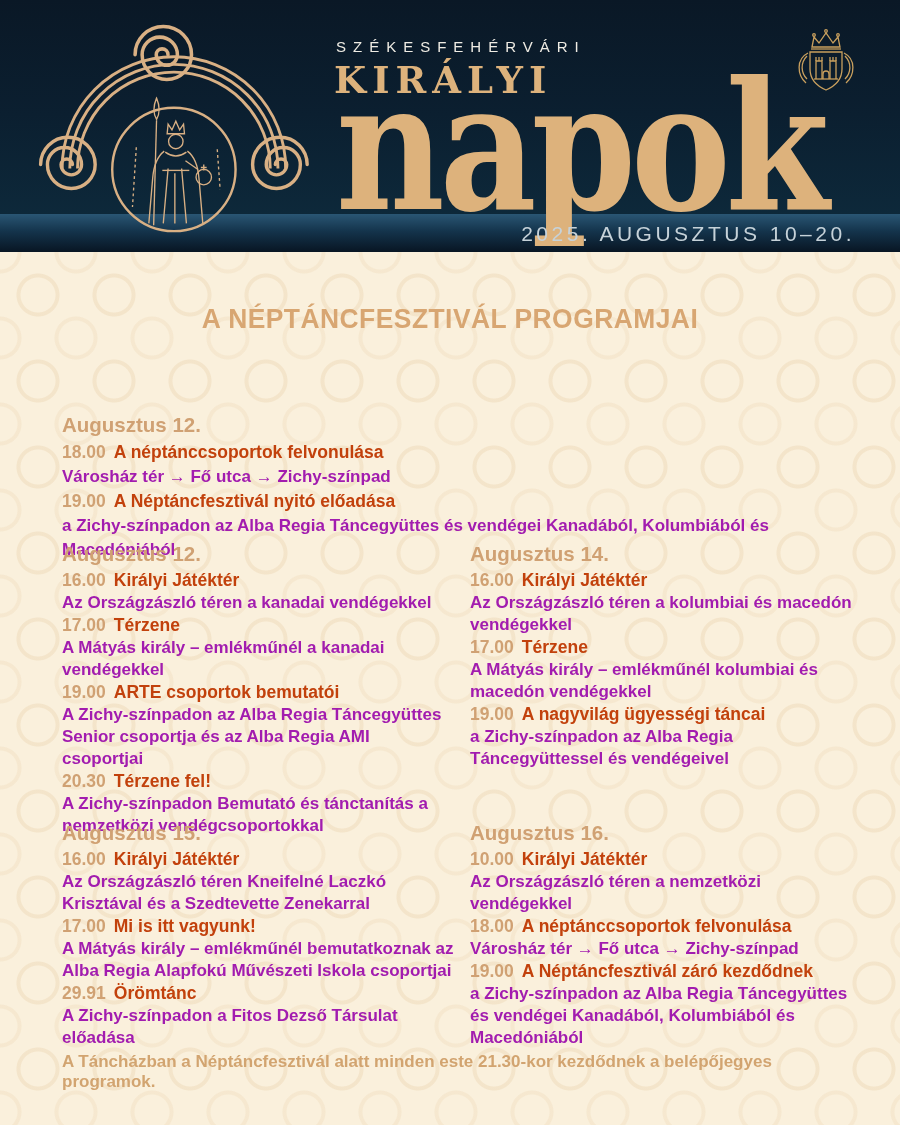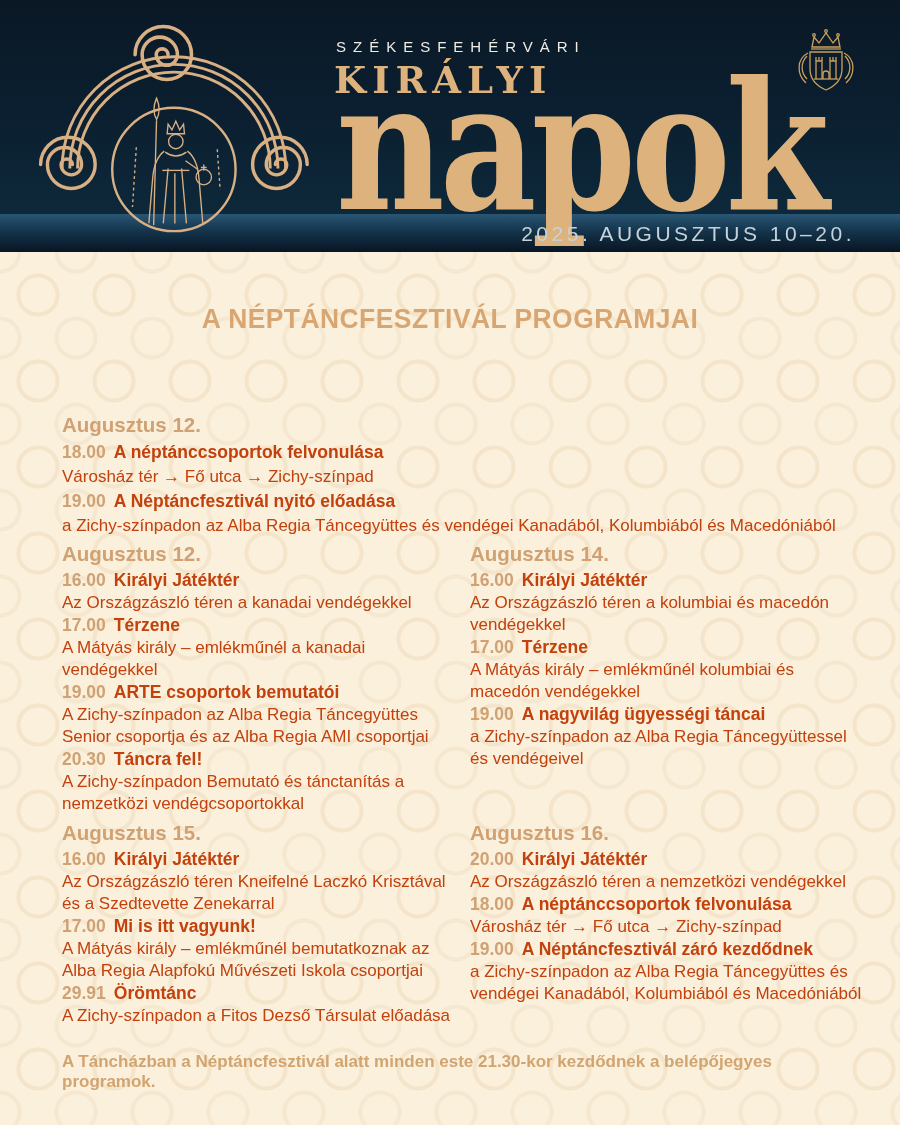--- a/index.html
+++ b/index.html
@@ -54,21 +54,21 @@
     text-align:center; font-weight:700; font-size:27.5px;
     letter-spacing:0.5px; color:#d8a672;
     transform:scaleX(0.96);
   }
   .day { position:absolute; }
   .day h3 { font-size:20.5px; line-height:25px; font-weight:700; color:#d0a173; margin-bottom:3px; }
   .line  { line-height:22px; }
   .s12 .line { line-height:24px; }
   .time  { font-weight:700; font-size:17.5px; color:#d0a173; margin-right:8px; }
   .etitle{ font-weight:700; font-size:17.5px; color:#c2410c; }
-  .desc  { font-size:17px; color:#c2410c; line-height:22px; }
+  .desc  { font-size:17px; color:#a21caf; line-height:22px;font-weight:bold; }
   .s12 .desc { line-height:24px; }
   .sec-12 { left:62px; top:404px; width:800px;margin-top:8px; }
   .sec-13 { left:62px;  top:541px; width:392px; }
   .sec-14 { left:470px; top:541px; width:392px; }
   .sec-15 { left:62px;  top:820px; width:392px; }
   .sec-16 { left:470px; top:820px; width:392px; }
   .foot {
     position:absolute; left:62px; top:1052px; width:790px;
     font-size:17px; font-weight:700; color:#d2a470;
   }
@@ -167,21 +167,21 @@
     <div class="desc">Az Országzászló téren a kanadai vendégekkel</div>
     <div class="line">
       <span class="time">17.00</span><span class="etitle">Térzene</span>
     </div>
     <div class="desc">A Mátyás király – emlékműnél a kanadai vendégekkel</div>
     <div class="line">
       <span class="time">19.00</span><span class="etitle">ARTE csoportok bemutatói</span>
     </div>
     <div class="desc">A Zichy-színpadon az Alba Regia Táncegyüttes Senior csoportja és az Alba Regia AMI csoportjai</div>
     <div class="line">
-      <span class="time">20.30</span><span class="etitle">Táncra fel!</span>
+      <span class="time">20.30</span><span class="etitle">Térzene fel!</span>
     </div>
     <div class="desc">A Zichy-színpadon Bemutató és tánctanítás a nemzetközi vendégcsoportokkal</div>
   </section>
 
   <section class="day sec-14">
     <h3>Augusztus 14.</h3>
     <div class="line">
       <span class="time">16.00</span><span class="etitle">Királyi Játéktér</span>
     </div>
     <div class="desc">Az Országzászló téren a kolumbiai és macedón vendégekkel</div>
@@ -207,21 +207,21 @@
     <div class="desc">A Mátyás király – emlékműnél bemutatkoznak az Alba Regia Alapfokú Művészeti Iskola csoportjai</div>
     <div class="line">
       <span class="time">29.91</span><span class="etitle">Örömtánc</span>
     </div>
     <div class="desc">A Zichy-színpadon a Fitos Dezső Társulat előadása</div>
   </section>
 
   <section class="day sec-16">
     <h3>Augusztus 16.</h3>
     <div class="line">
-      <span class="time">20.00</span><span class="etitle">Királyi Játéktér</span>
+      <span class="time">10.00</span><span class="etitle">Királyi Játéktér</span>
     </div>
     <div class="desc">Az Országzászló téren a nemzetközi vendégekkel</div>
     <div class="line">
       <span class="time">18.00</span><span class="etitle">A néptánccsoportok felvonulása</span>
     </div>
     <div class="desc">Városház tér → Fő utca → Zichy-színpad</div>
     <div class="line">
       <span class="time">19.00</span><span class="etitle">A Néptáncfesztivál záró kezdődnek</span>
     </div>
     <div class="desc">a Zichy-színpadon az Alba Regia Táncegyüttes és vendégei Kanadából, Kolumbiából és Macedóniából</div>

